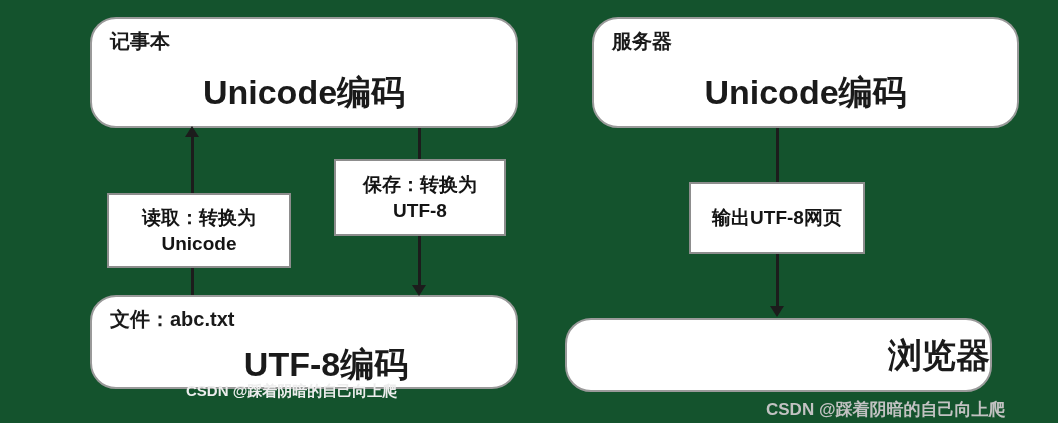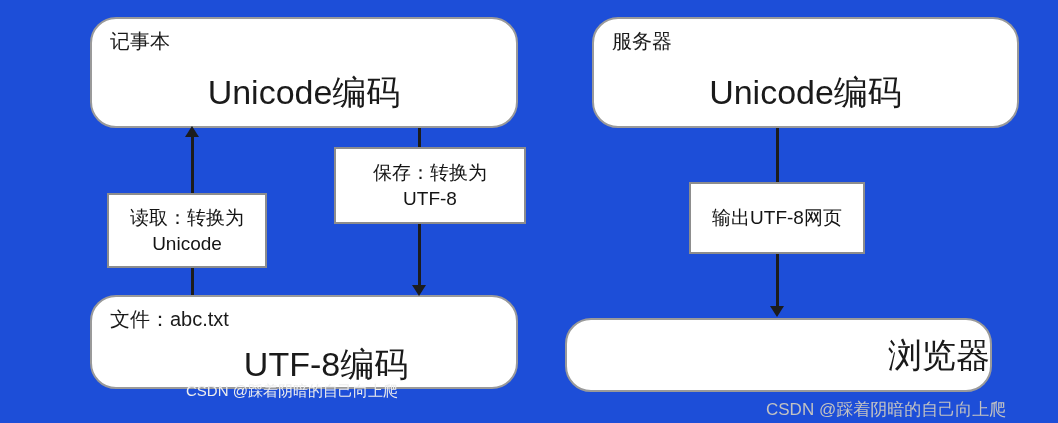--- a/index.html
+++ b/index.html
@@ -8,22 +8,23 @@
     background: #ffffff;
   }
   body {
     font-family: "Liberation Sans", "DejaVu Sans", sans-serif;
     color: #1a1a1a;
   }
   #canvas {
     position: relative;
     width: 1058px;
     height: 423px;
-    background: #1d4ed8;
+    background: #14532d;
     overflow: hidden;
+    font-weight: bold;
   }
 
   
   .rbox {
     position: absolute;
     box-sizing: border-box;
     border: 2px solid #9a9a9a;
     border-radius: 26px;
     background: #ffffff;
   }
@@ -117,29 +118,29 @@
 <div id="canvas">
 
   <div class="rbox" style="left:90px; top:17px; width:428px; height:111px;">
     <div class="rbox-corner-label">记事本</div>
     <div class="rbox-main" style="top:56px;">Unicode编码</div>
   </div>
 
   <div class="vline" style="left:191px; top:132px; height:163px;"></div>
   <div class="arrowhead up" style="left:185px; top:126px;"></div>
 
-  <div class="sbox" style="left:107px; top:193px; width:160px; height:75px;">
+  <div class="sbox" style="left:107px; top:193px; width:184px; height:75px;">
     <div class="sbox-text">读取：转换为
 Unicode</div>
   </div>
 
   <div class="vline" style="left:418px; top:128px; height:164px;"></div>
   <div class="arrowhead down" style="left:412px; top:285px;"></div>
 
-  <div class="sbox" style="left:334px; top:147px; width:192px; height:77px;">
+  <div class="sbox" style="left:334px; top:159px; width:172px; height:77px;">
     <div class="sbox-text">保存：转换为
 UTF-8</div>
   </div>
 
   <div class="rbox" style="left:90px; top:295px; width:428px; height:94px;">
     <div class="rbox-corner-label">文件：abc.txt</div>
     <div class="rbox-main" style="top:50px;padding-left:44px;">UTF-8编码</div>
   </div>
 
   <div class="rbox" style="left:565px; top:17px; width:427px; height:111px;margin-left:27px;">

